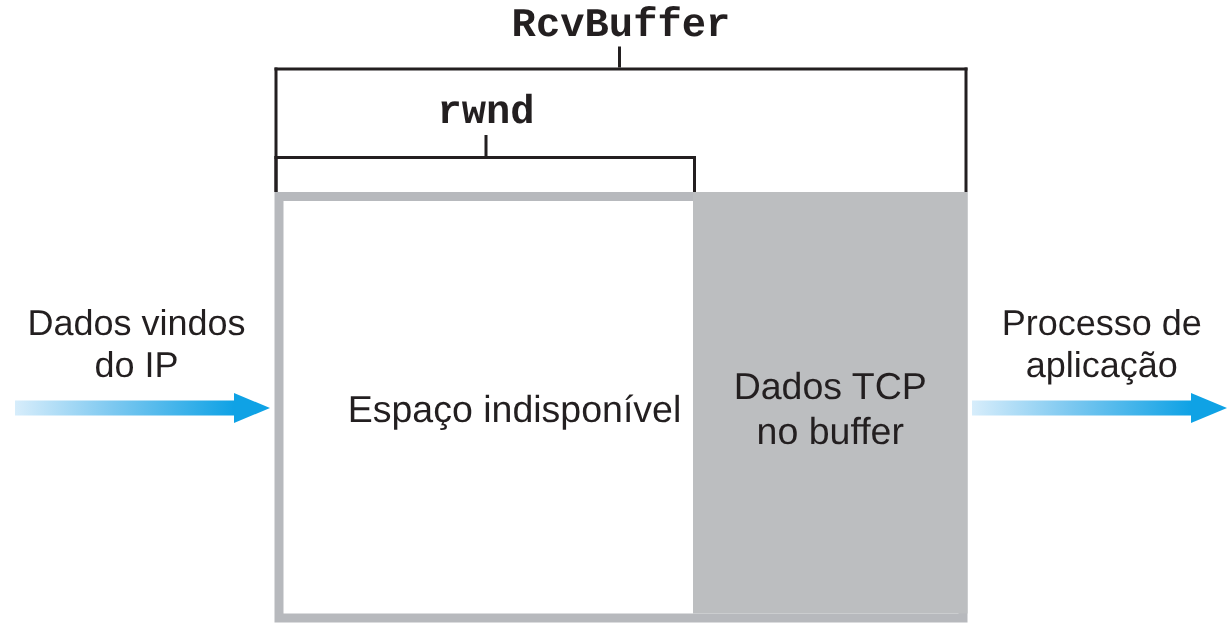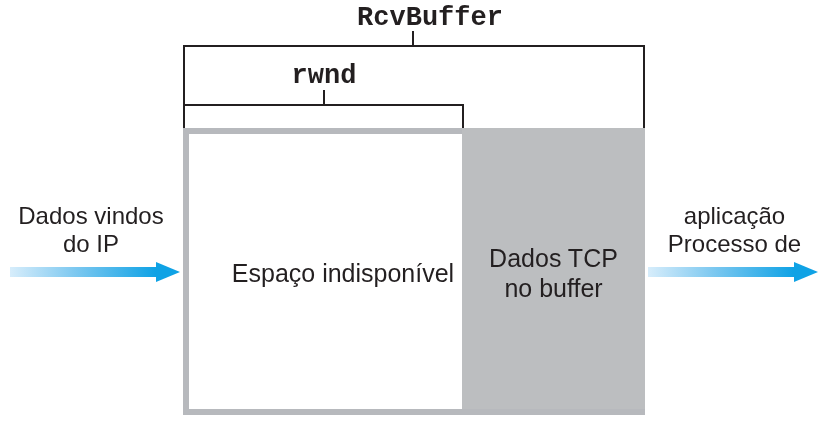--- a/index.html
+++ b/index.html
@@ -19,21 +19,21 @@
   .abs { position: absolute; }
 
   
   .mono-label {
     font-family: "Liberation Mono", "DejaVu Sans Mono", monospace;
     font-weight: 700;
     font-size: 27px;
     text-align: center;
     white-space: nowrap;
   }
-  #rcvbuffer-label { left: 280px; top: 3px;  width: 300px; }
+  #rcvbuffer-label { left: 264px; top: 3px;  width: 300px; }
   #rwnd-label      { left: 174px; top: 61px; width: 300px; }
 
   
   .tick {
     width: 2px;
     background: var(--line);
   }
   #rcv-tick  { left: 412px; top: 31px; height: 14px; }
   #rwnd-tick { left: 323px; top: 90px; height: 15px; }
 
@@ -129,21 +129,21 @@
   <div id="tcp-data-label" class="abs box-text">
     <div>Dados TCP</div>
     <div>no buffer</div>
   </div>
   <div id="ip-arrow" class="abs flow-arrow">
     <div class="shaft"></div>
     <div class="head"></div>
   </div>
 
   <div id="app-label" class="abs side-label">
+    <div>Processo de</div>
     <div>aplicação</div>
-    <div>Processo de</div>
   </div>
   <div id="app-arrow" class="abs flow-arrow">
     <div class="shaft"></div>
     <div class="head"></div>
   </div>
 
 </div>
 
 </body></html>

